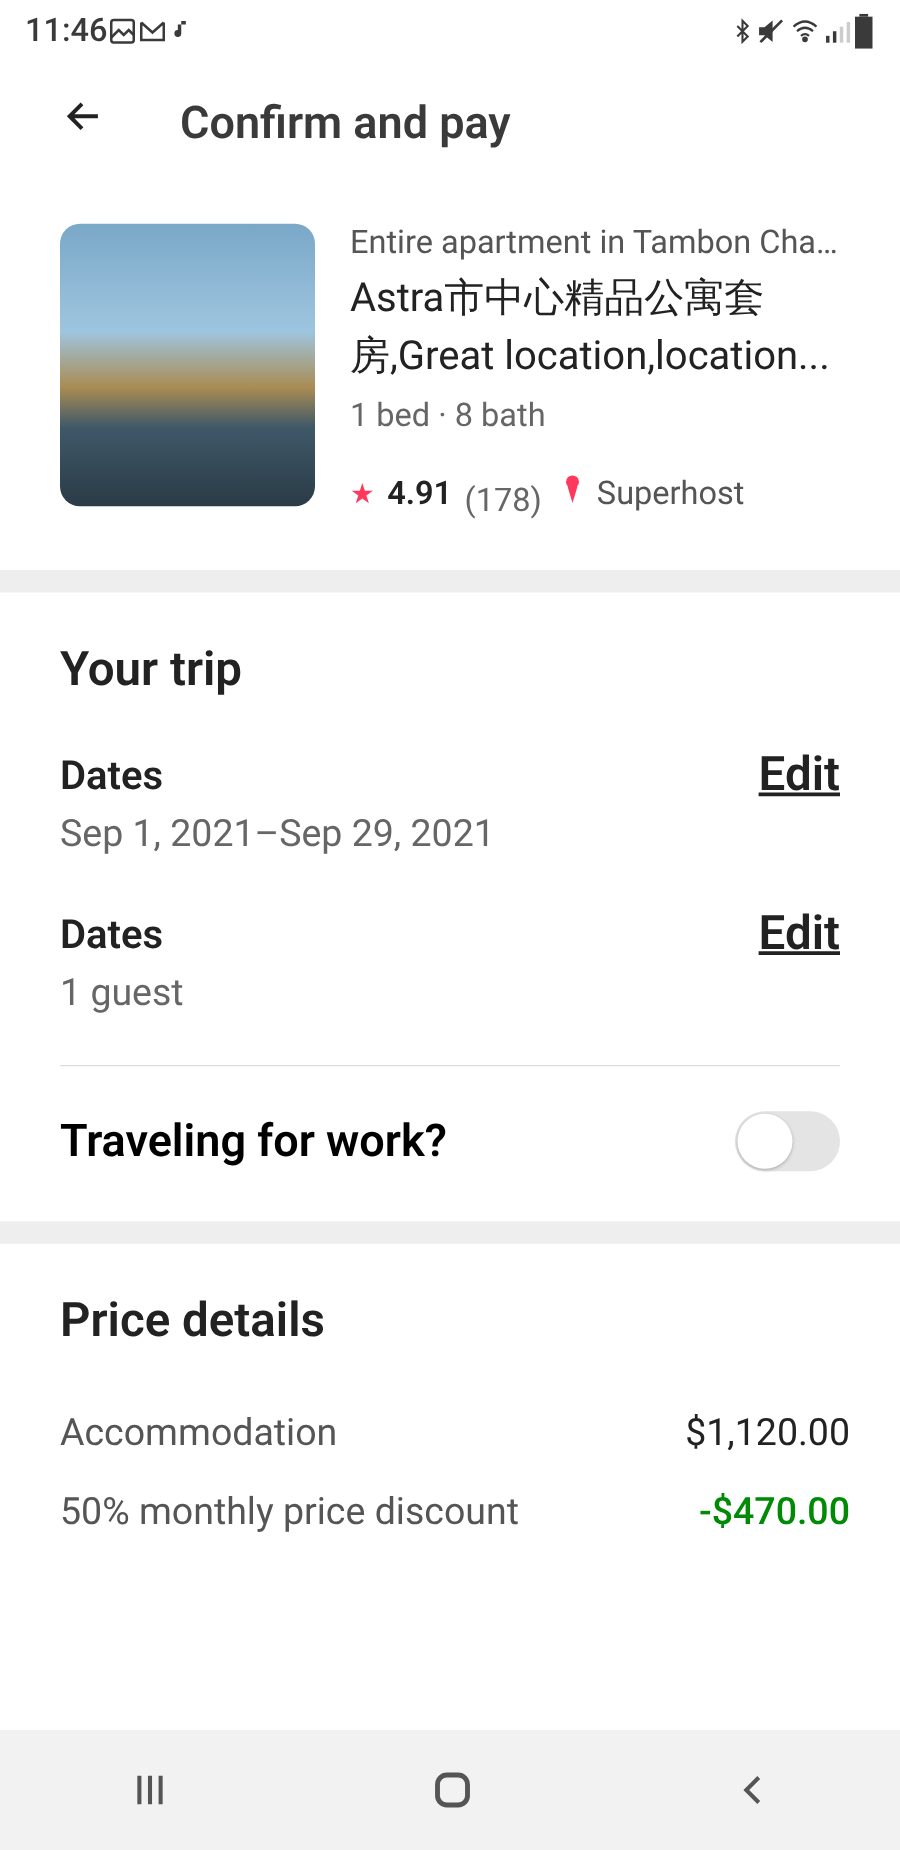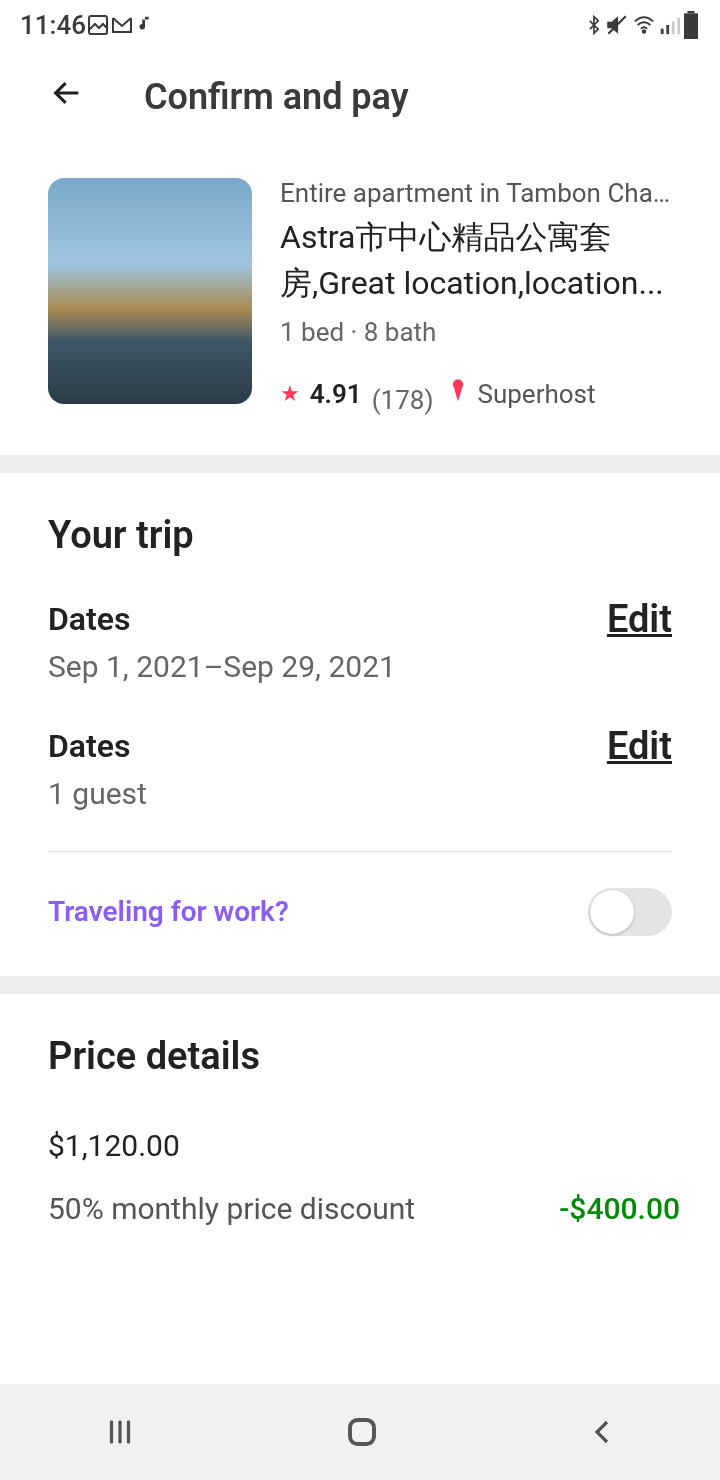--- a/index.html
+++ b/index.html
@@ -115,23 +115,23 @@
     background: #ddd;
     margin: 0;
   }
   .work-row {
     display: flex;
     justify-content: space-between;
     align-items: center;
     padding-top: 36px;
   }
   .work-label {
-    font-size: 28px;
-    font-weight: 600;
-    color: #8b5cf6;
+    font-size: 36px;
+    font-weight: 600;
+    color: #000000;
   }
   .toggle {
     width: 84px;
     height: 48px;
     background: #e4e4e4;
     border-radius: 30px;
     position: relative;
   }
   .toggle-knob {
     position: absolute;
@@ -286,25 +286,26 @@
     </div>
   </div>
 </div>
 
 <div class="divider"></div>
 
 <div class="price-section">
   <div class="price-title">Price details</div>
 
   <div class="price-row">
+    <span class="price-label-text">Accommodation</span>
     <span class="price-value-text">$1,120.00</span>
   </div>
   <div class="price-row">
     <span class="price-label-text">50% monthly price discount</span>
-    <span class="price-discount">-$400.00</span>
+    <span class="price-discount">-$470.00</span>
   </div>
 </div>
 
 <div class="nav-bar">
   <div class="nav-item">
     <svg width="34" height="34" viewBox="0 0 24 24" stroke="#555" stroke-width="2.3">
         <line x1="6" y1="4" x2="6" y2="20"></line>
         <line x1="12" y1="4" x2="12" y2="20"></line>
         <line x1="18" y1="4" x2="18" y2="20"></line>
       </svg>

